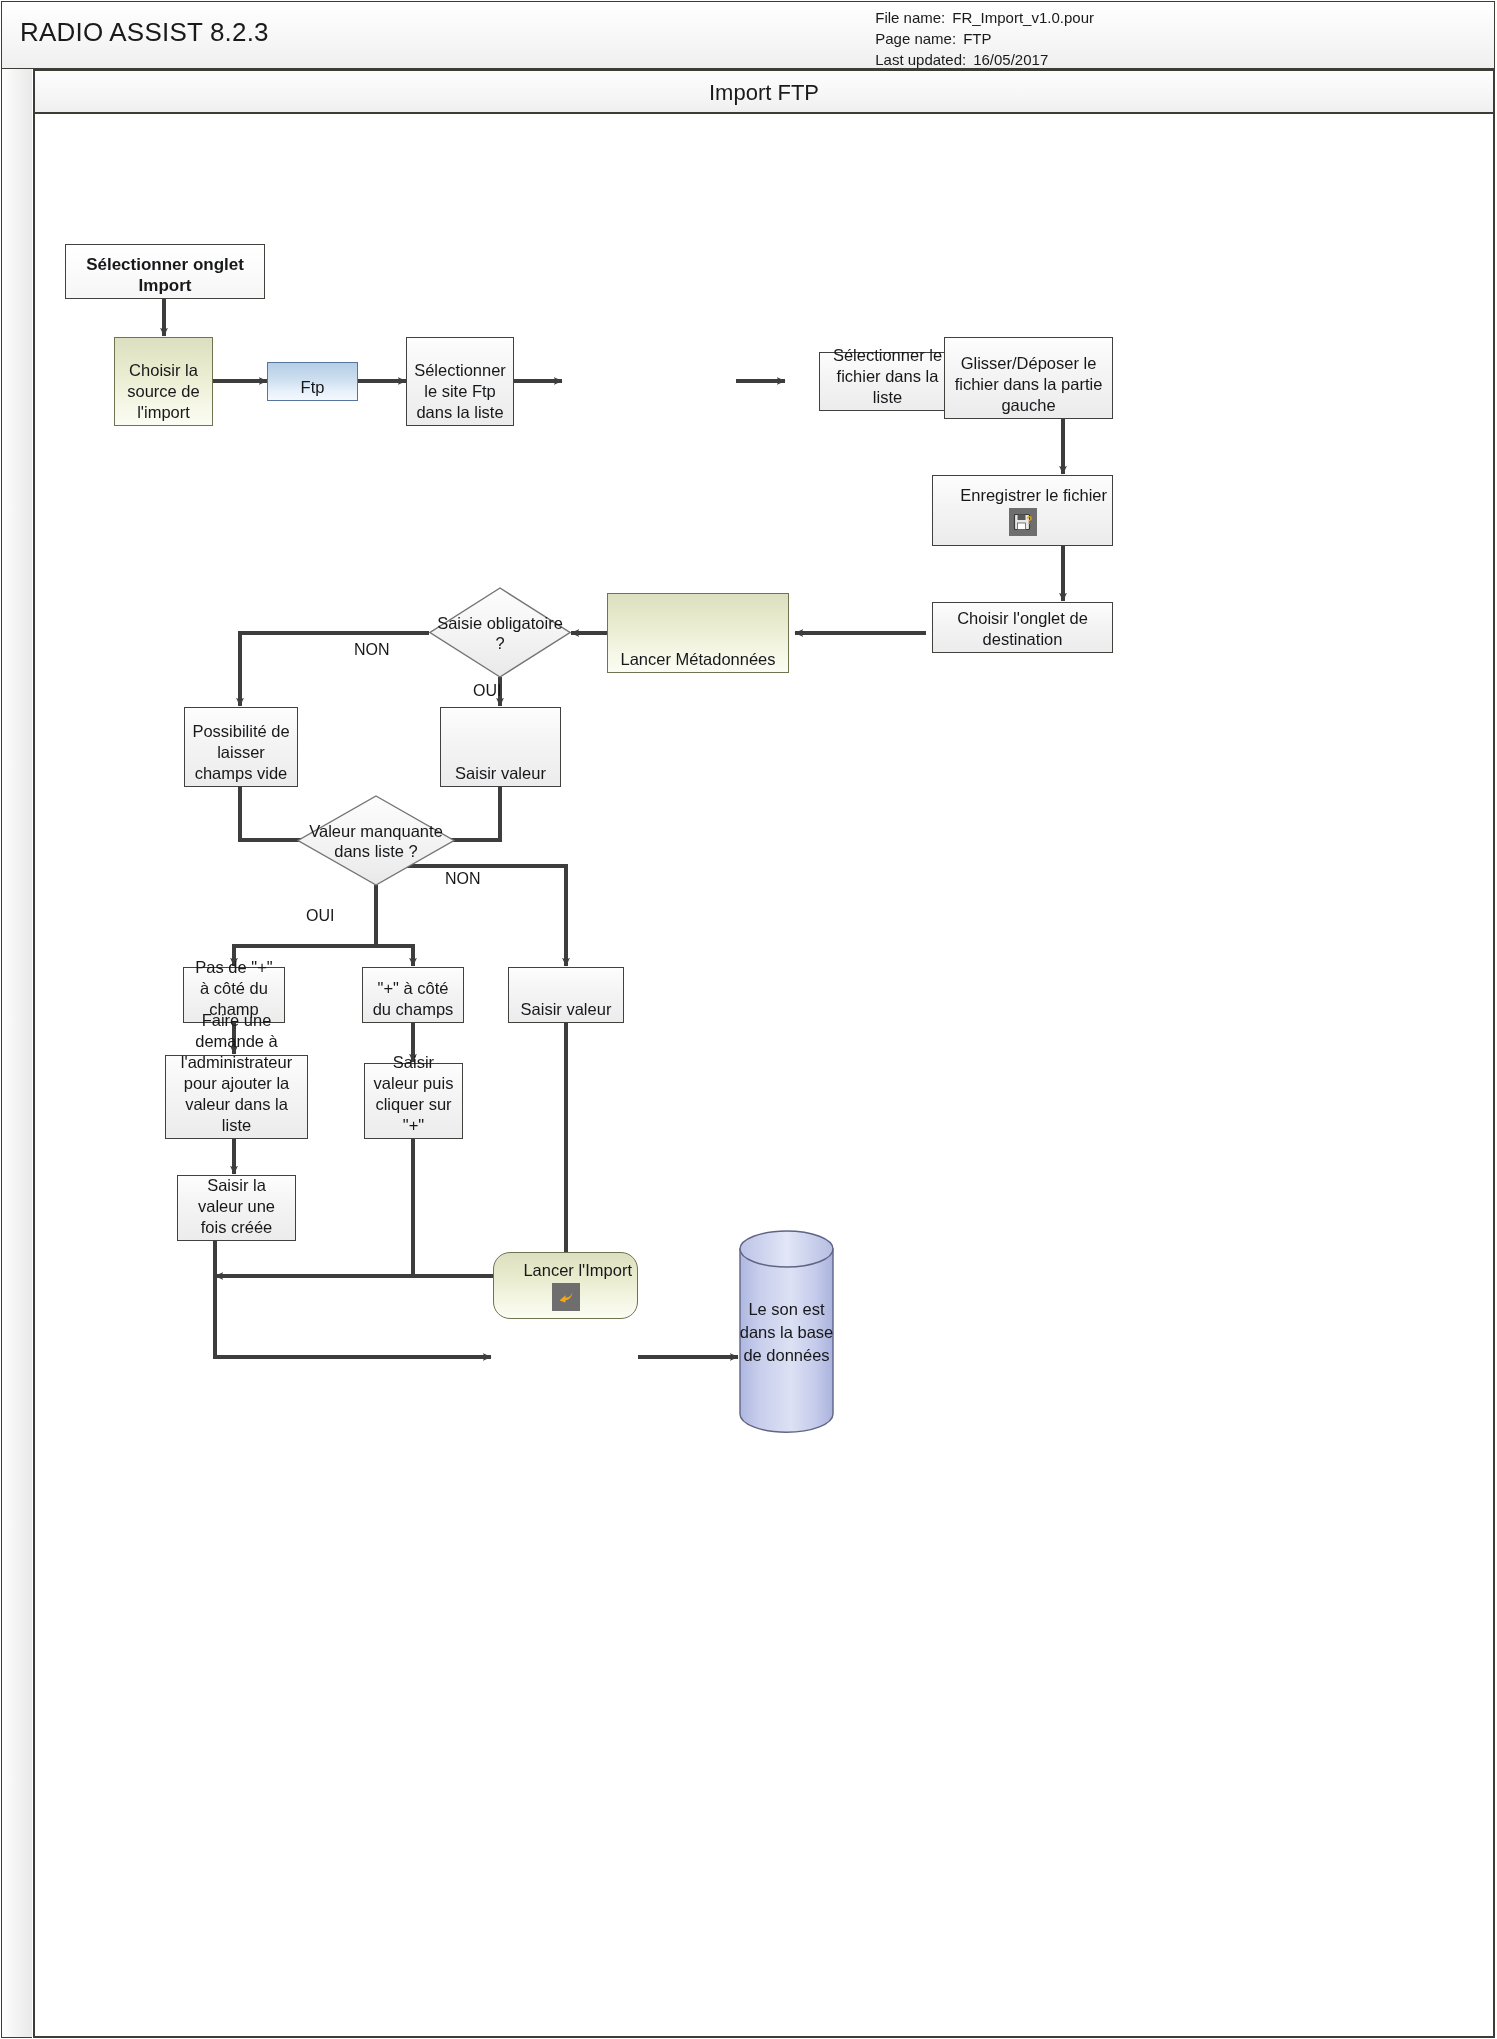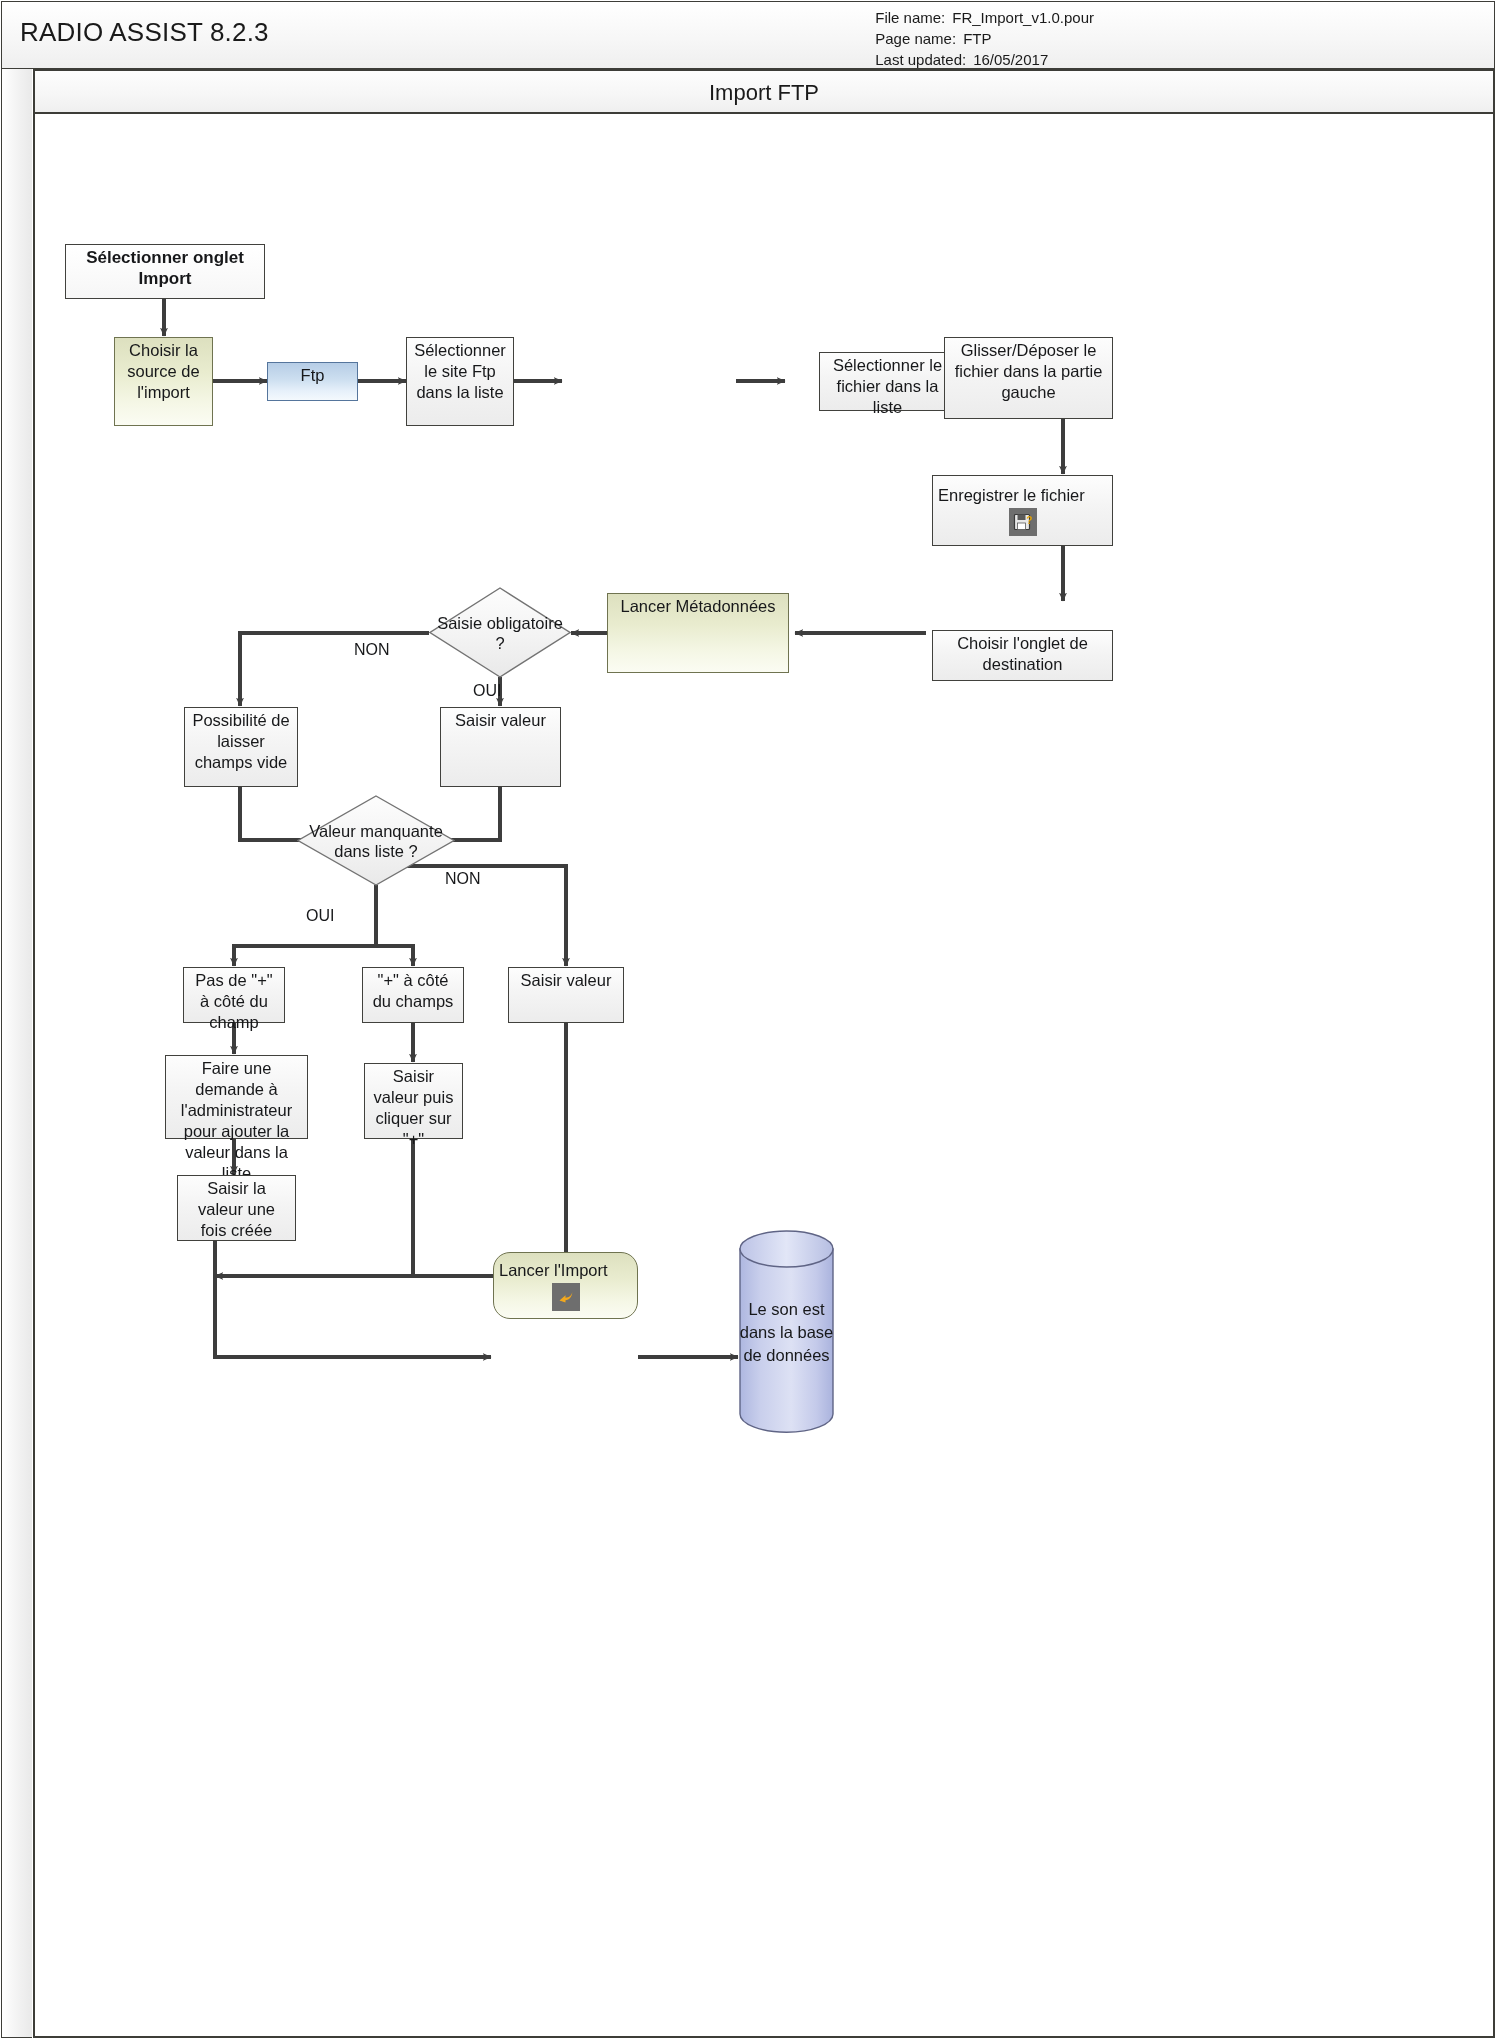--- a/index.html
+++ b/index.html
@@ -70,21 +70,21 @@
     border-top:none;
     box-sizing:border-box;
   }
 
   
   .node{
     position:absolute;
     box-sizing:border-box;
     border:1px solid #41413d;
     display:flex;
-    align-items:flex-start;
+    align-items:flex-end;
     justify-content:center;
     text-align:center;
     font-size:16.5px;
     line-height:21px;
     color:#17181a;
     padding:2px 5px;
     background:linear-gradient(180deg,#fdfdfd 0%,#f4f4f4 45%,#ececec 100%);
   }
   .node .lbl{display:block;}
 
@@ -263,21 +263,21 @@
       <span class="appicon">
         <svg width="20" height="20" viewBox="0 0 20 20">
           <rect x="1.5" y="2.5" width="15" height="15" rx="1" fill="#e8e8e8" stroke="#3a3a3a" stroke-width="1.2"></rect>
           <rect x="4.5" y="2.5" width="8" height="5.5" fill="#5a5a5a"></rect>
           <rect x="4.5" y="11" width="8" height="6.5" fill="#ffffff" stroke="#5a5a5a" stroke-width=".8"></rect>
           <text x="13.2" y="11.6" font-size="10" font-weight="bold" fill="#e8a400" font-family="'Liberation Sans',sans-serif">?</text>
         </svg>
       </span>
     </div>
 
-    <div class="node" style="left:897px; top:488px; width:181px; height:51px;margin-top:28px;">
+    <div class="node" style="left:897px; top:488px; width:181px; height:51px;">
       <span class="lbl">Choisir l'onglet de destination</span>
     </div>
 
     <div class="node green" style="left:572px; top:479px; width:182px; height:80px;">
       <span class="lbl">Lancer Métadonnées</span>
     </div>
 
     <div class="diamond" style="left:394px; top:473px; width:142px; height:91px;">
       <svg class="dbg" viewBox="0 0 142 91" preserveAspectRatio="none">
         <defs>

